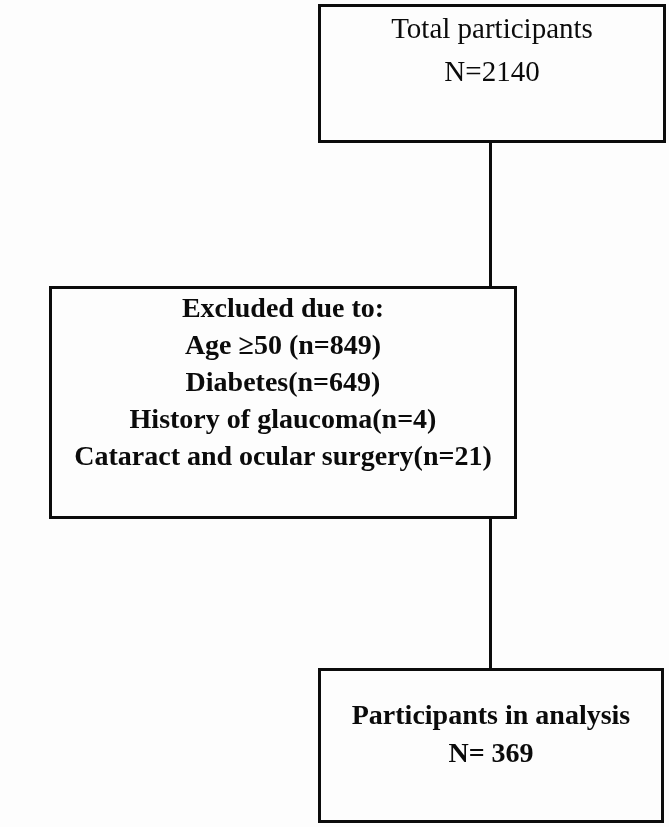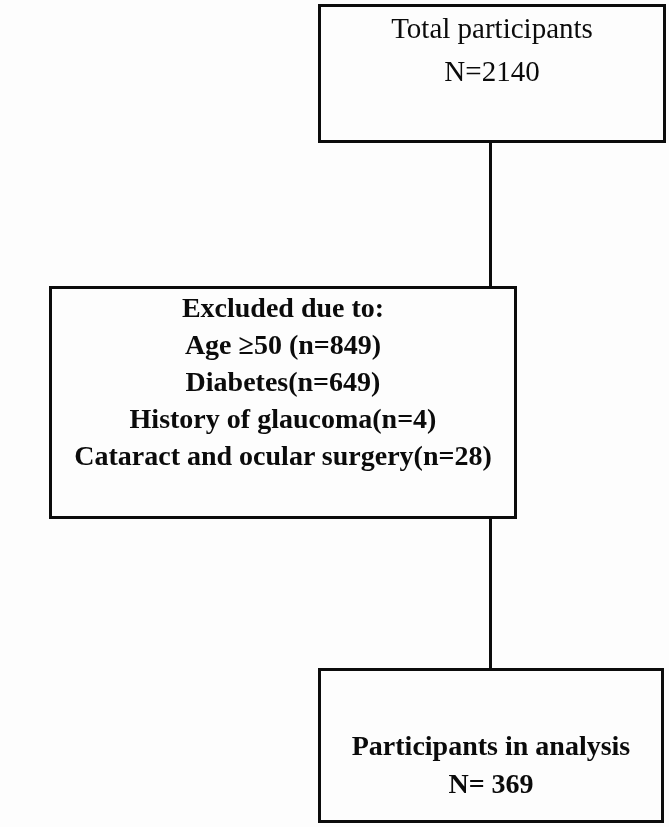--- a/index.html
+++ b/index.html
@@ -45,21 +45,21 @@
     margin-left: 47px;
   }
   .box-excluded .line { line-height: 37px; }
   .box-analysis {
     left: 318px;
     top: 668px;
     width: 346px;
     height: 155px;
     font-size: 28px;
     font-weight: 700;
-    padding-top: 56px;
+    padding-top: 25px;
   }
   .box-analysis .line { line-height: 38px; }
   .connector {
     position: absolute;
     background: #0c0c0c;
   }
   .connector-vertical {
     left: 489px;
     top: 143px;
     width: 3px;
@@ -85,21 +85,21 @@
 
   <div class="connector connector-vertical"></div>
 
   <div class="connector connector-horizontal"></div>
 
   <div class="flow-box box-excluded">
     <div class="line">Excluded due to:</div>
     <div class="line">Age ≥50 (n=849)</div>
     <div class="line">Diabetes(n=649)</div>
     <div class="line">History of glaucoma(n=4)</div>
-    <div class="line">Cataract and ocular surgery(n=28)</div>
+    <div class="line">Cataract and ocular surgery(n=21)</div>
   </div>
 
   <div class="flow-box box-analysis">
     <div class="line">Participants in analysis</div>
     <div class="line">N= 369</div>
   </div>
 
 </div>
 
 </body></html>

